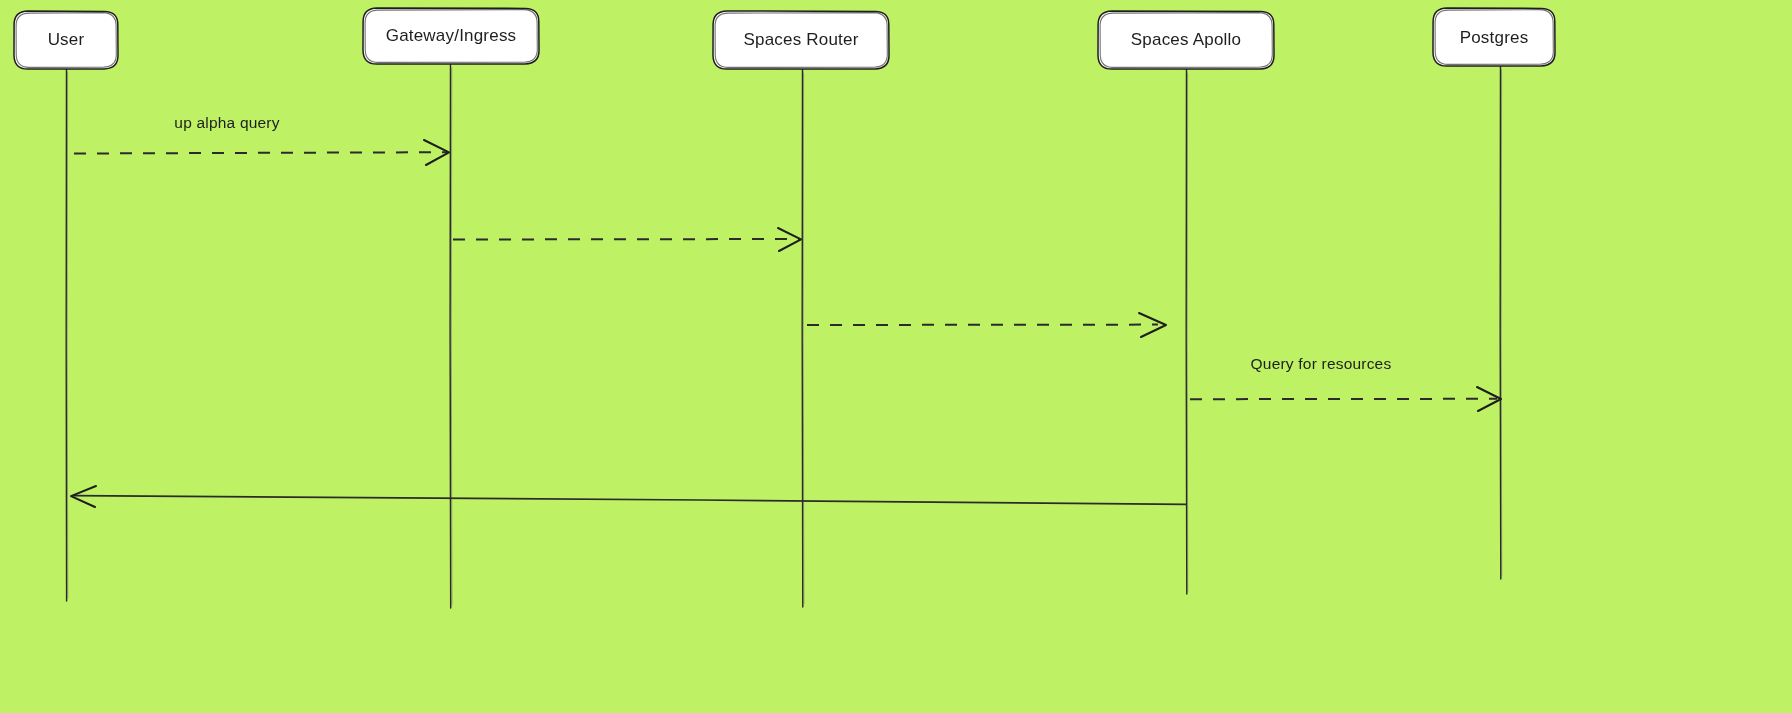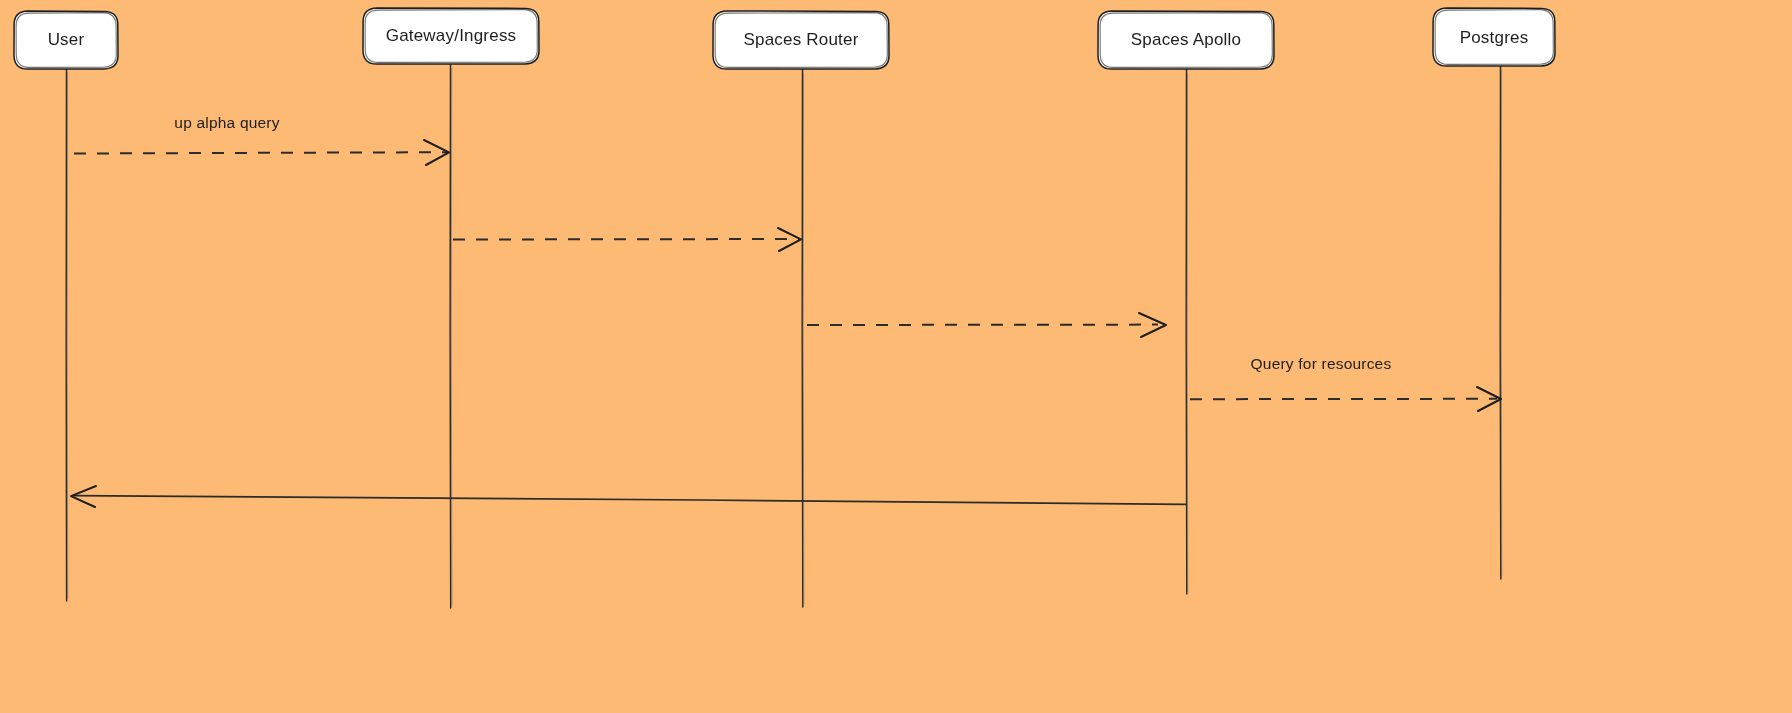--- a/index.html
+++ b/index.html
@@ -8,21 +8,21 @@
     background: #ffffff;
   }
   body {
     font-family: "Liberation Sans", sans-serif;
     color: #1e1e1e;
   }
   #canvas-root {
     position: relative;
     width: 1792px;
     height: 713px;
-    background: #fdba74;
+    background: #bef264;
     overflow: hidden;
   }
   #diagram-svg {
     position: absolute;
     left: 0;
     top: 0;
     width: 1792px;
     height: 713px;
     display: block;
   }

